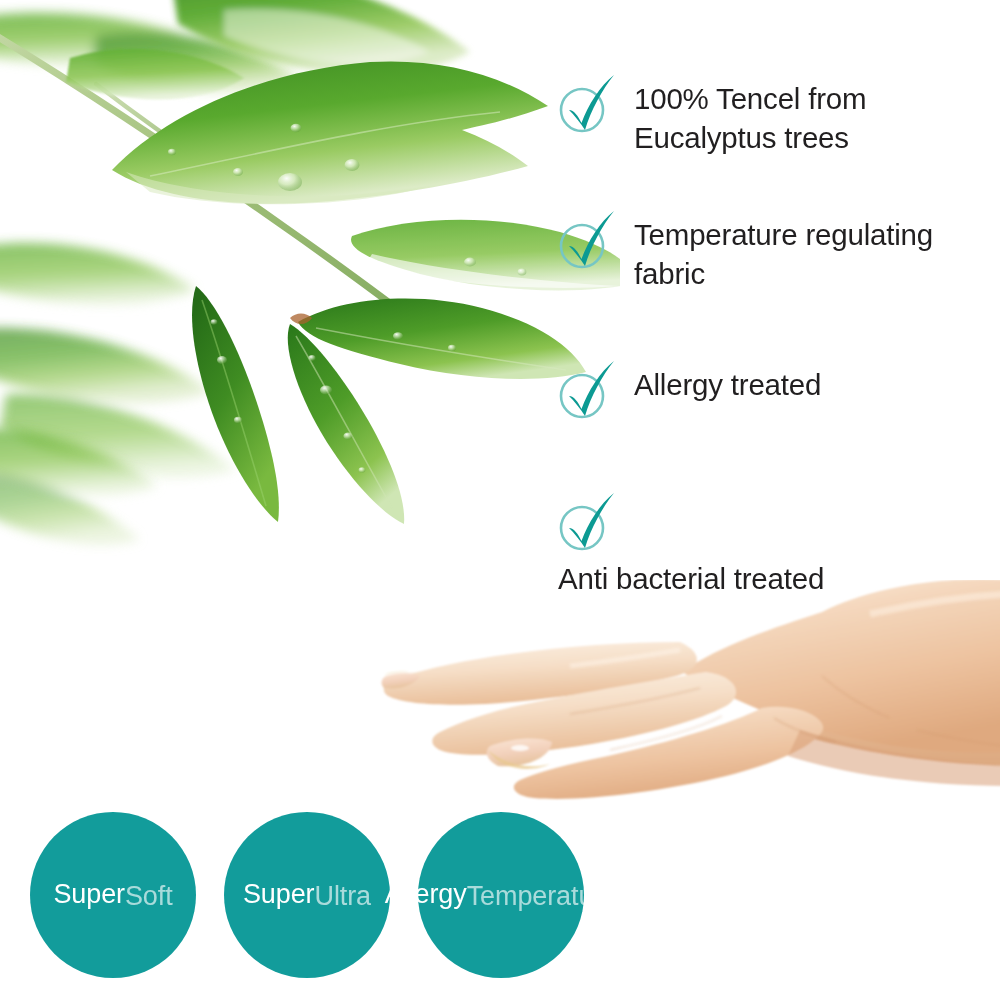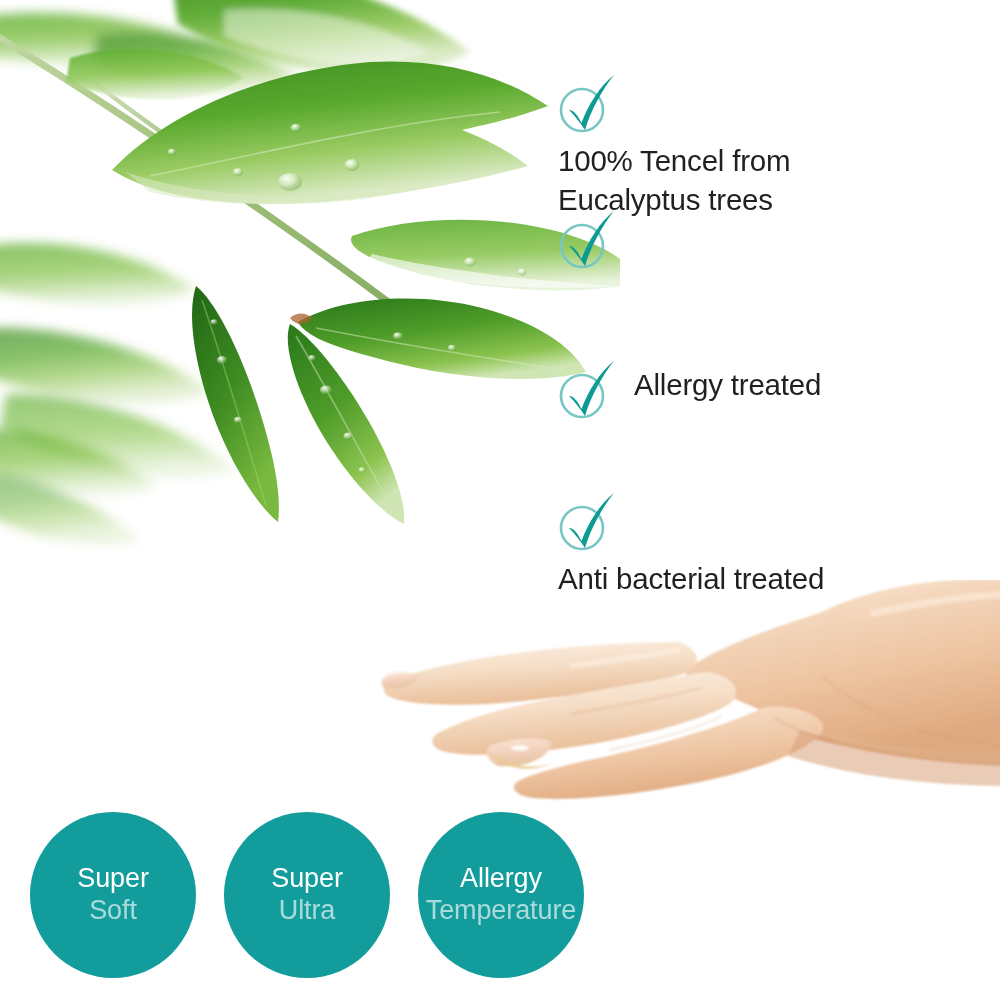--- a/index.html
+++ b/index.html
@@ -81,21 +81,21 @@
     left: 30px;
     top: 812px;
     display: flex;
     gap: 28px;
   }
   .badge {
     width: 166px;
     height: 166px;
     border-radius: 50%;
     display: flex;
-    flex-direction: column;
+    flex-direction: row;
     align-items: center;
     justify-content: center;
     text-align: center;
   }
   .badge-line1 {
     font-size: 27px;
     line-height: 1.08;
     color: #ffffff;
     letter-spacing: -0.1px;
   }
@@ -245,40 +245,42 @@
     <path d="M 290 318 C 296 312, 306 312, 312 318 C 306 326, 296 326, 290 318 Z" fill="#A9622E" opacity="0.75"></path>
 
     <g filter="url(#blurSoft)" opacity="0.75">
       <path d="M -40 430 C 30 422, 110 448, 158 486 C 96 508, 14 486, -40 458 Z" fill="url(#lfD)"></path>
       <path d="M -40 470 C 22 470, 96 500, 140 540 C 76 556, 6 528, -40 500 Z" fill="url(#lfA)" opacity="0.7"></path>
     </g>
   </svg>
 
   <div id="feature-list">
 
-    <div class="feature-row" style="height:136px;flex-direction:column;">
+    <div class="feature-row" style="height:136px;">
       <div class="check-wrap">
         <svg width="58" height="62" viewBox="0 0 58 62">
           <circle cx="24" cy="36" r="21" fill="none" stroke="#76C6C4" stroke-width="2.6"></circle>
           <path d="M 11 36 C 16 36, 20 42, 23.5 49 C 30 31, 42 12, 56 1
                    C 44 16, 33 36, 27 56 C 22 48, 16 41, 11 36 Z" fill="#0C9A93"></path>
         </svg>
       </div>
       <div class="feature-text">100% Tencel from
 Eucalyptus trees</div>
     </div>
 
     <div class="feature-row" style="height:150px;">
       <div class="check-wrap">
         <svg width="58" height="62" viewBox="0 0 58 62">
           <circle cx="24" cy="36" r="21" fill="none" stroke="#76C6C4" stroke-width="2.6"></circle>
           <path d="M 11 36 C 16 36, 20 42, 23.5 49 C 30 31, 42 12, 56 1
                    C 44 16, 33 36, 27 56 C 22 48, 16 41, 11 36 Z" fill="#0C9A93"></path>
         </svg>
       </div>
+      <div class="feature-text">Temperature regulating
+fabric</div>
     </div>
 
     <div class="feature-row" style="height:132px;">
       <div class="check-wrap">
         <svg width="58" height="62" viewBox="0 0 58 62">
           <circle cx="24" cy="36" r="21" fill="none" stroke="#76C6C4" stroke-width="2.6"></circle>
           <path d="M 11 36 C 16 36, 20 42, 23.5 49 C 30 31, 42 12, 56 1
                    C 44 16, 33 36, 27 56 C 22 48, 16 41, 11 36 Z" fill="#0C9A93"></path>
         </svg>
       </div>

